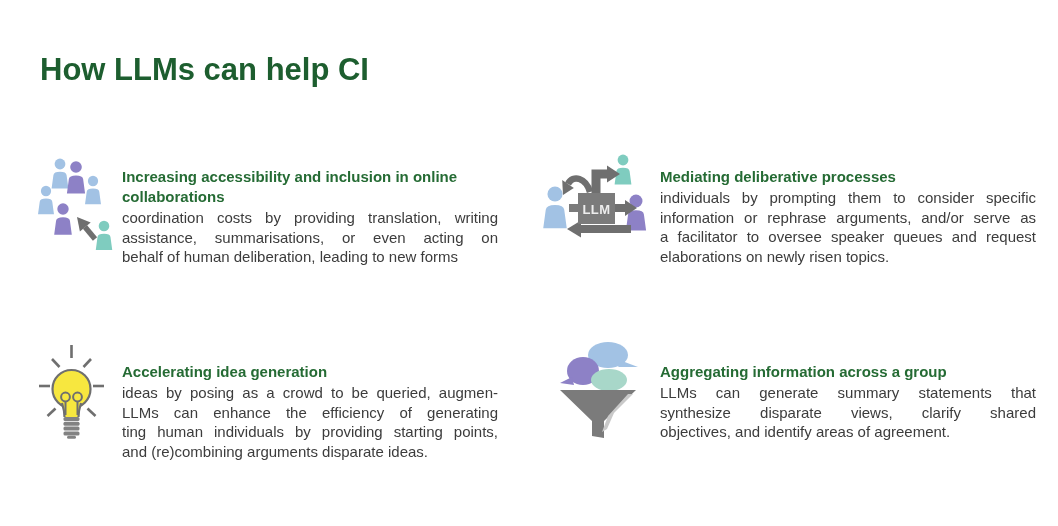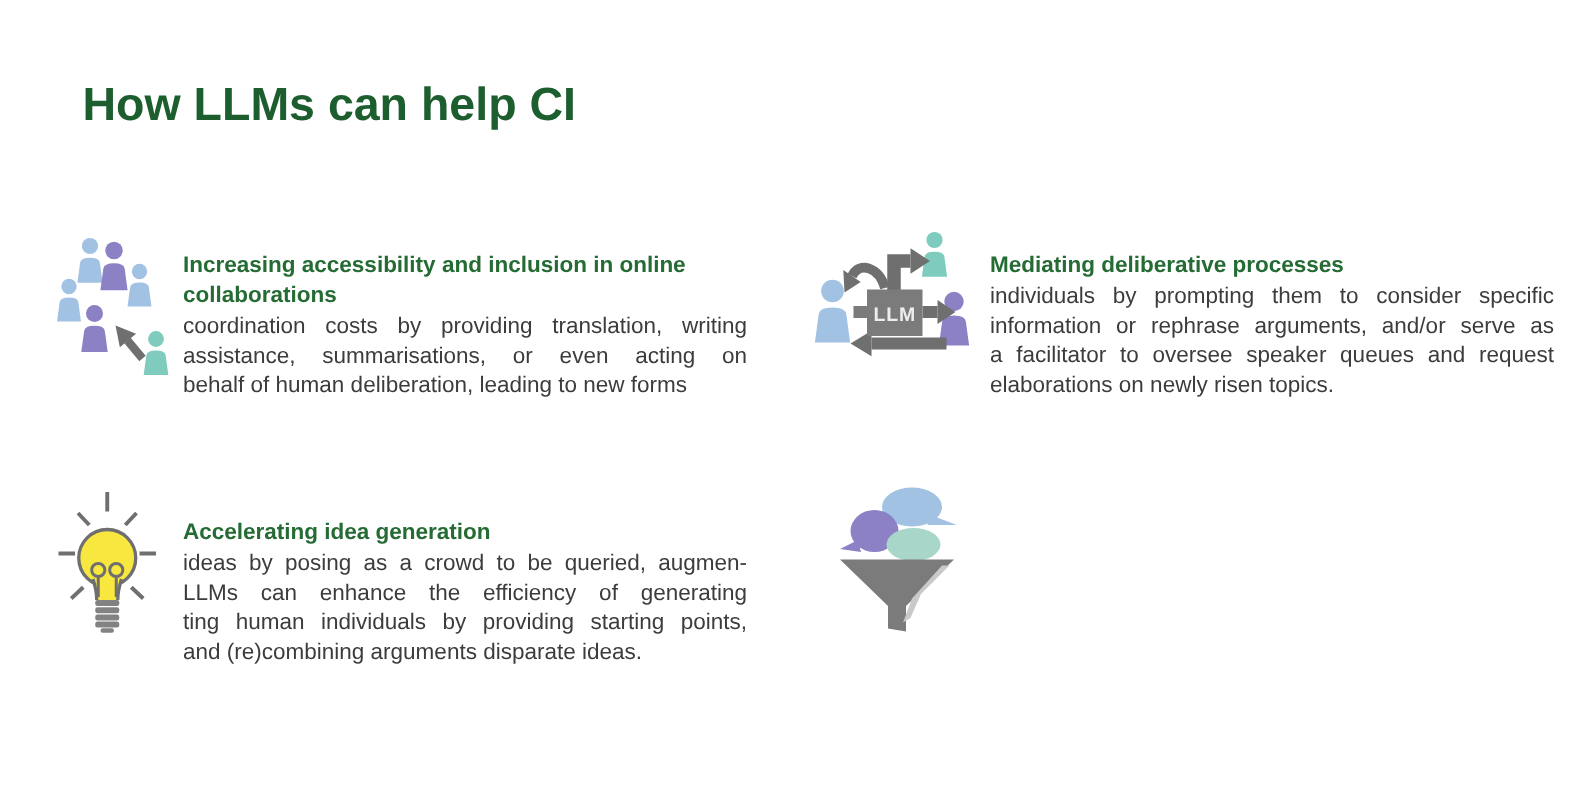--- a/index.html
+++ b/index.html
@@ -6,34 +6,34 @@
   body { font-family: "Liberation Sans", sans-serif; }
   .canvas {
     position: relative;
     width: 1058px;
     height: 526px;
     background: var(--background, #fff);
     overflow: hidden;
   }
   .title {
     position: absolute;
-    left: 55px;
+    left: 40px;
     top: 52px;
     font-size: 31px;
     font-weight: bold;
     color: var(--title-green, #1d5e2f);
     white-space: nowrap;
   }
   .quad {
     position: absolute;
     display: flex;
     align-items: flex-start;
   }
   .quad.row1 { top: 146px; }
-  .quad.row2 { top: 318px; }
+  .quad.row2 { top: 335px; }
   .quad.colL { left: 36px; }
   .quad.colR { left: 540px; }
   .icon-cell { flex: 0 0 auto; }
   .colL .icon-cell { width: 86px; }
   .colR .icon-cell { width: 120px; }
   .text-cell { width: 376px; margin-top: 19px; }
   .row1 .text-cell { padding-top: 2px; }
   .row2 .text-cell { padding-top: 8px; }
   .heading {
     font-size: 15px;
@@ -194,15 +194,23 @@
           <ellipse class="f-blue" cx="60" cy="16" rx="20" ry="13"></ellipse>
           <polygon class="f-blue" points="74,22 90,28 70,28"></polygon>
           <ellipse class="f-purple" cx="35" cy="32" rx="16" ry="14"></ellipse>
           <polygon class="f-purple" points="24,38 12,44 26,46"></polygon>
           <ellipse class="f-teall" cx="61" cy="41" rx="18" ry="11"></ellipse>
         </g>
         <polygon class="f-box" points="12,51 88,51 56,82 56,99 44,97 44,82"></polygon>
         <polygon class="f-hl" points="80,55 60,77 54,93 59,90 66,74 85,55"></polygon>
       </svg>
     </div>
+    <div class="text-cell">
+      <div class="heading">Aggregating information across a group</div>
+      <div class="body-lines">
+          <div>LLMs can generate summary statements that</div>
+          <div>synthesize disparate views, clarify shared</div>
+          <div>objectives, and identify areas of agreement.</div>
+        </div>
+    </div>
   </div>
 
 </div>
 
 </body></html>

